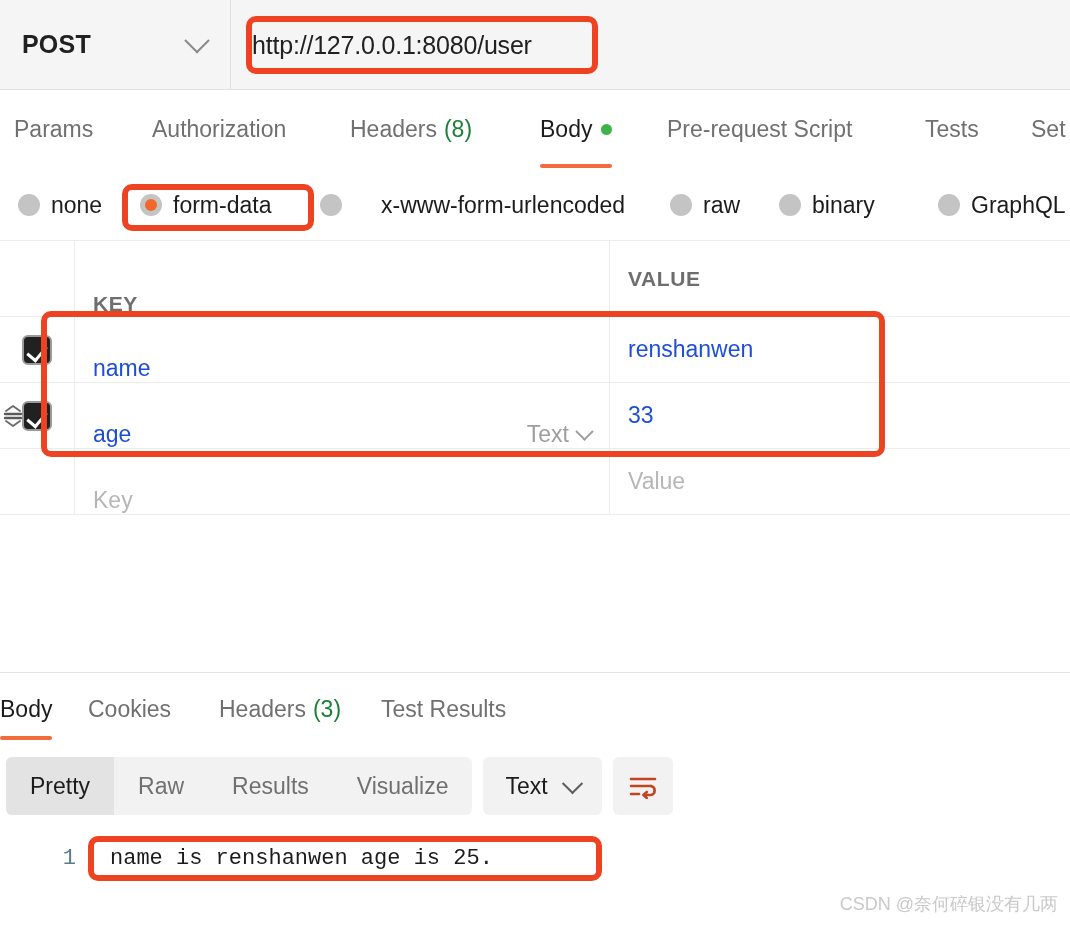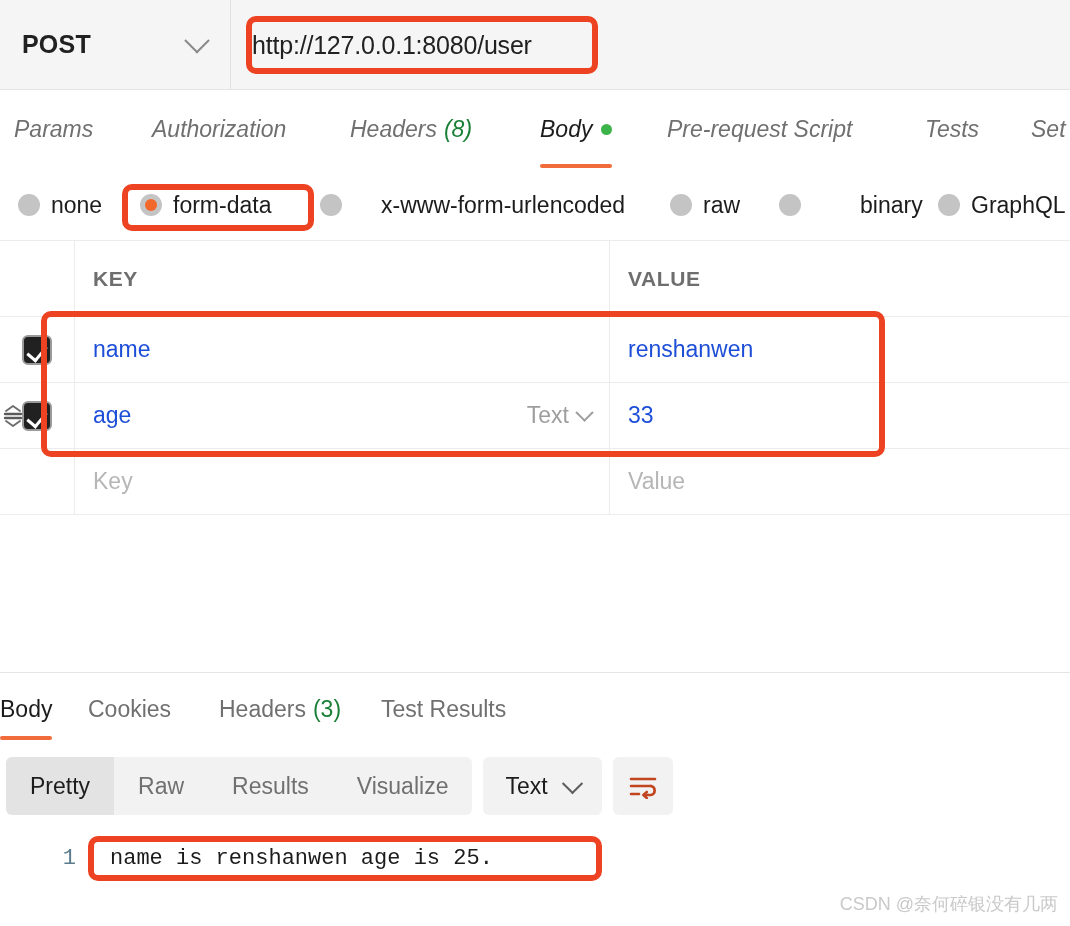--- a/index.html
+++ b/index.html
@@ -75,21 +75,20 @@
   }
   .rtab {
     position: absolute;
     top: 0;
     height: 78px;
     display: flex;
     align-items: center;
     font-size: 23px;
     color: #707070;
     white-space: nowrap;
-    font-style: italic;
   }
   .rtab.active { color: #1c1c1c; }
   .rtab .count { color: #1a7f37; margin-left: 7px; }
   .rtab .gdot {
     width: 11px; height: 11px;
     border-radius: 50%;
     background: #3cb44a;
     margin-left: 9px;
     display: inline-block;
   }
@@ -158,21 +157,21 @@
     align-items: center;
     justify-content: center;
   }
   .cell-key {
     position: absolute;
     left: 75px; top: 0;
     width: 535px; height: 100%;
     border-right: 1px solid #ececec;
     box-sizing: border-box;
     display: flex;
-    align-items: center;
+    align-items: flex-end;
     padding: 0 18px;
   }
   .cell-val {
     position: absolute;
     left: 610px; top: 0;
     width: 460px; height: 100%;
     box-sizing: border-box;
     display: flex;
     align-items: center;
     padding: 0 18px;
@@ -415,21 +414,21 @@
       <span>form-data</span>
     </div>
     <div class="radio-opt" style="left: 320px; gap: 28px;">
       <span class="rdot"></span>
       <span>x-www-form-urlencoded</span>
     </div>
     <div class="radio-opt" style="left: 670px;">
       <span class="rdot"></span>
       <span>raw</span>
     </div>
-    <div class="radio-opt" style="left: 779px; gap: 48px;">
+    <div class="radio-opt" style="left: 779px;">
       <span class="rdot"></span>
       <span>binary</span>
     </div>
     <div class="radio-opt" style="left: 938px;">
       <span class="rdot"></span>
       <span>GraphQL</span>
     </div>
   </div>
 
 <div id="param-table">

